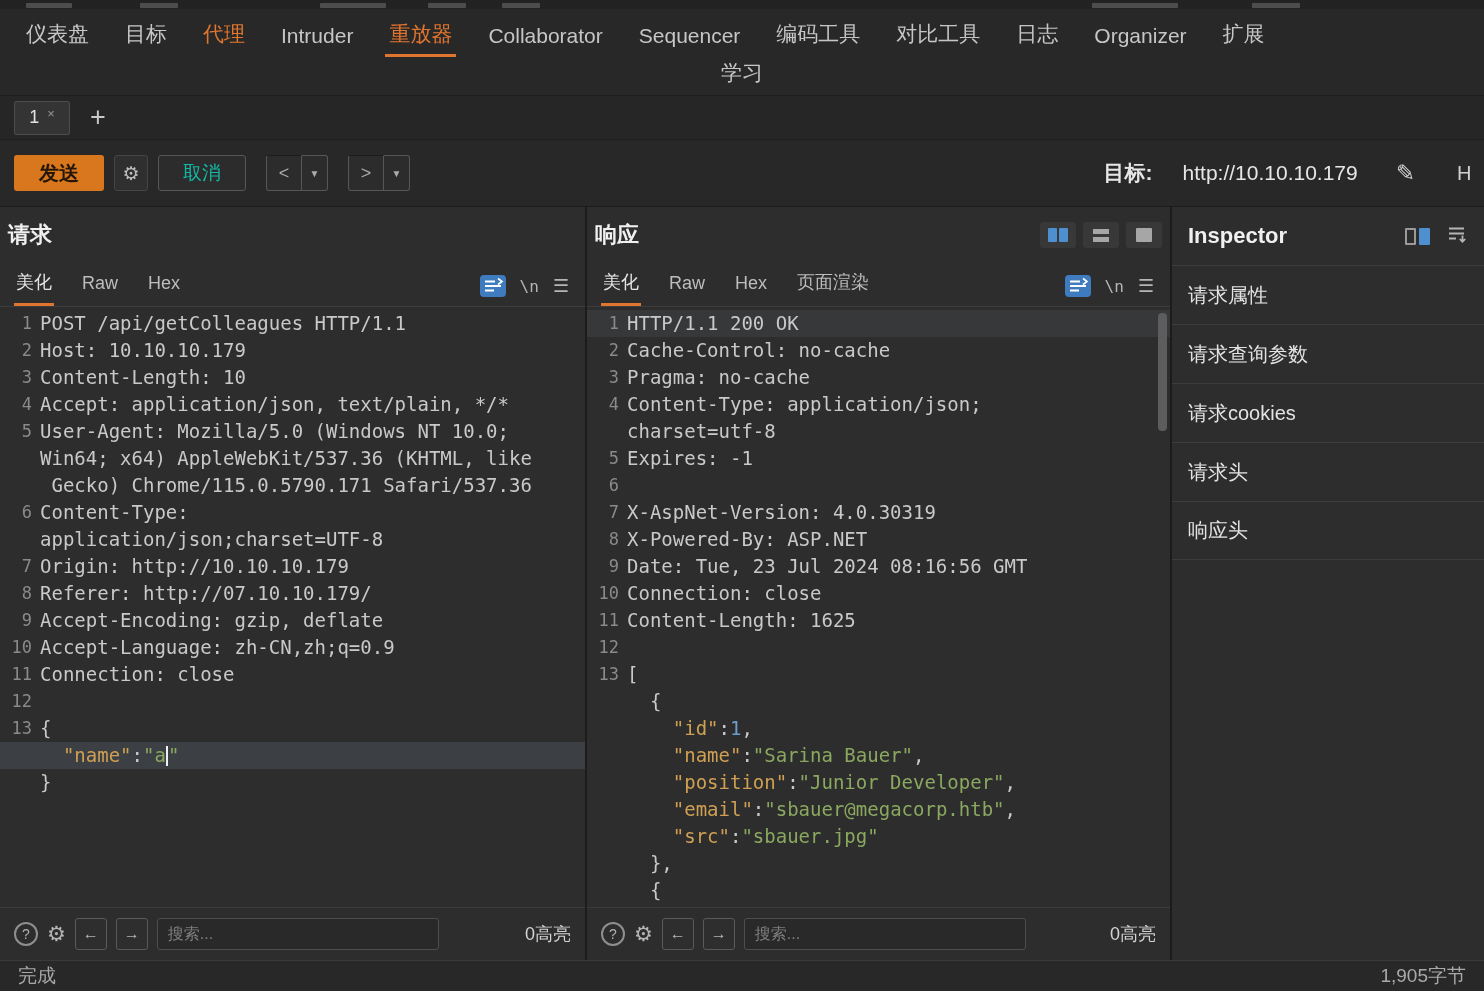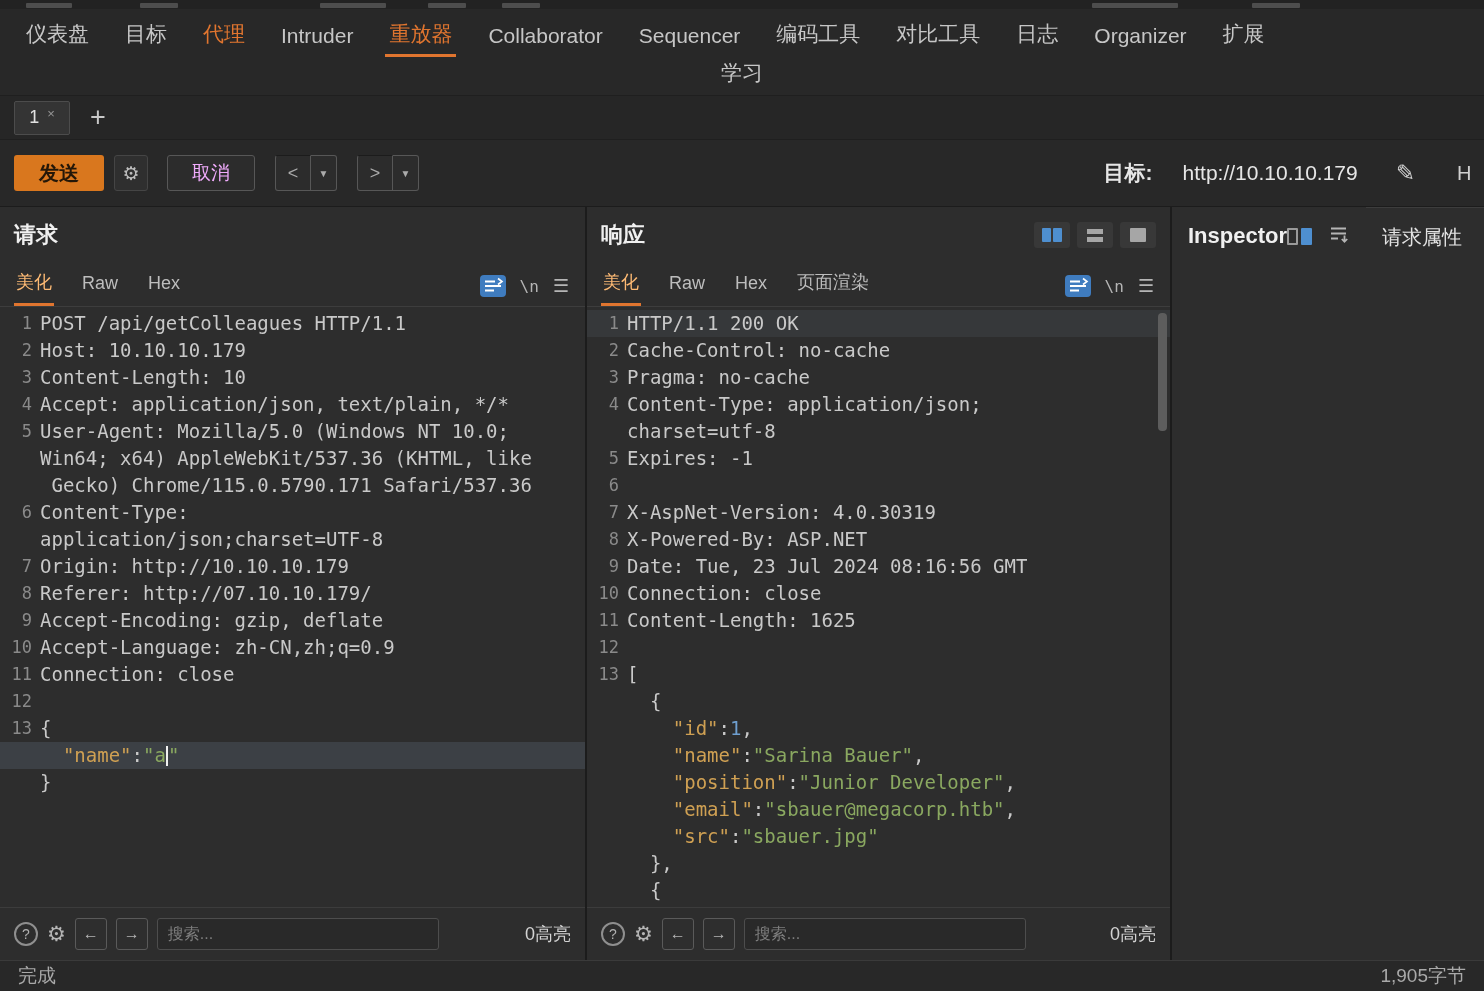--- a/index.html
+++ b/index.html
@@ -32,52 +32,52 @@
   .tnum { color:#e2e2e2; font-size:18px; }
   .tclose { color:#969696; font-size:13px; margin-top:-8px; }
   .addtab { color:#c8c8c8; font-size:27px; line-height:27px; }
 
   
   .toolbar { flex:none; height:66px; display:flex; align-items:center; gap:10px; padding:0 14px; }
   .btn-send { width:90px; height:36px; background:#d9771e; border-radius:3px; color:#241708;
               font-weight:700; font-size:20px; display:flex; align-items:center; justify-content:center; }
   .btn-icon { width:34px; height:36px; background:#2f2f2f; border:1px solid #454545; border-radius:3px;
               display:flex; align-items:center; justify-content:center; color:#bdbdbd; font-size:19px; }
-  .btn-cancel { width:88px; height:36px; border:1px solid #575757; border-radius:3px; color:#f0abfc;
-                font-size:19px; display:flex; align-items:center; justify-content:center; margin-left:9px; background:#2c2c2c; }
+  .btn-cancel { width:88px; height:36px; border:1px solid #575757; border-radius:3px; color:#14b8a6;
+                font-size:19px; display:flex; align-items:center; justify-content:center; margin-left:0; background:#2c2c2c; }
   .split { display:flex; margin-left:10px; }
   .seg { height:36px; border:1px solid #575757; display:flex; align-items:center; justify-content:center;
          color:#ababab; background:#2c2c2c; }
   .seg.main { width:36px; font-size:18px; border-radius:3px 0 0 3px; }
   .seg.drop { width:26px; font-size:10px; border-left:none; border-radius:0 3px 3px 0; }
   .target { margin-left:auto; display:flex; align-items:center; font-size:21px; color:#e6e6e6;gap:20px; }
   .tlabel { font-weight:700; margin-right:10px; }
   .pencil { font-size:23px; color:#d0d0d0; margin-left:18px; }
   .hfrag { width:13px; overflow:hidden; white-space:nowrap; font-size:20px; color:#cfcfcf; margin-left:22px; }
 
   
   .main { flex:1; display:flex; border-top:1px solid #1c1c1c; min-height:0; }
   .vsep { width:2px; background:#1c1c1c; flex:none; }
   .panel { display:flex; flex-direction:column; min-width:0; background:#2d2d2d; }
   .panel.request { width:585px; flex:none; }
   .panel.response { width:583px; flex:none; }
-  .ptitle { height:56px; flex:none; display:flex; align-items:center; padding:0 14px;text-align:center; }
+  .ptitle { height:56px; flex:none; display:flex; align-items:center; padding:0 8px;text-align:center; }
   .pt { font-size:22px; font-weight:700; color:#f0f0f0; }
   .trio { margin-left:auto; display:flex; gap:7px; }
   .tbtn { width:36px; height:26px; background:#383838; border-radius:3px;
           display:flex; align-items:center; justify-content:center; gap:2px; }
   .tbtn.rowsb { flex-direction:column; gap:3px; }
   .colbar { width:9px; height:14px; background:#4e8fd0; border-radius:1px; }
   .rowbar { width:16px; height:5px; background:#a6a6a6; }
   .onebar { width:16px; height:14px; background:#a6a6a6; border-radius:1px; }
 
   .ptabs { height:44px; flex:none; display:flex; align-items:flex-end; gap:30px; padding:0 16px;
            border-bottom:1px solid #3d3d3d; }
   .ptab { font-size:18px; color:#bdbdbd; padding-bottom:12px; position:relative; }
-  .ptab.active { color:#fdba74; }
+  .ptab.active { color:#e5e5e5; }
   .ptab.active::after { content:""; position:absolute; left:-2px; right:-2px; bottom:0; height:3px; background:#e0752f; }
   .picons { margin-left:auto; display:flex; align-items:center; gap:14px; padding-bottom:9px; }
   .ppbtn { display:flex; }
   .nl-icon { font-family:"DejaVu Sans Mono","Liberation Mono",monospace; color:#b5b5b5; font-size:16px; }
   .menu-icon { color:#b5b5b5; font-size:18px; }
 
   
   .editor { flex:1; overflow:hidden; padding-top:3px; position:relative;
             font-family:"DejaVu Sans Mono","Liberation Mono",monospace; font-size:19px; }
   .row { display:flex; height:27px; line-height:27px; white-space:pre; }
@@ -96,21 +96,21 @@
               font-size:14px; display:flex; align-items:center; justify-content:center; }
   .gear { color:#b5b5b5; font-size:21px; }
   .sq-btn { width:32px; height:32px; flex:none; border:1px solid #5a5a5a; border-radius:3px; background:#2e2e2e;
             display:flex; align-items:center; justify-content:center; color:#b5b5b5; font-size:16px; }
   .search-input { width:282px; height:32px; background:#292929; border:1px solid #4d4d4d; border-radius:3px;
                   color:#fde047; padding:0 10px; font-size:16px; font-family:Liberation Sans, sans-serif; outline:none; }
   .search-input::placeholder { color:#7e7e7e; }
   .hl-count { margin-left:auto; color:#d3d3d3; font-size:18px; }
 
   
-  .inspector { flex:1; display:flex; flex-direction:row; background:#2d2d2d; min-width:0; }
+  .inspector { flex:1; display:flex; flex-direction:column; background:#2d2d2d; min-width:0; }
   .ihead { height:58px; flex:none; display:flex; align-items:center; padding:0 16px; }
   .ititle { font-size:22px; font-weight:700; color:#f0f0f0; }
   .iicons { margin-left:auto; display:flex; align-items:center; gap:16px; }
   .layout-pair { display:flex; gap:3px; }
   .lp-a { width:11px; height:17px; border:2px solid #9a9a9a; border-radius:1px; }
   .lp-b { width:11px; height:17px; background:#4e8fd0; border-radius:1px; }
   .isection { height:59px; flex:none; border-top:1px solid #3d3d3d; display:flex; align-items:center;
               padding:0 16px; font-size:20px; color:#e3e3e3; }
   .isection:last-of-type { border-bottom:1px solid #3d3d3d; }
 

